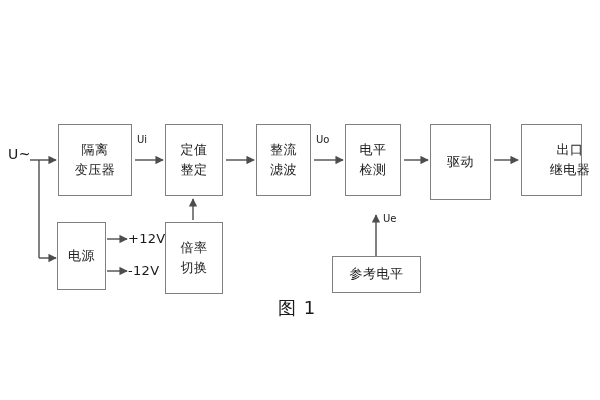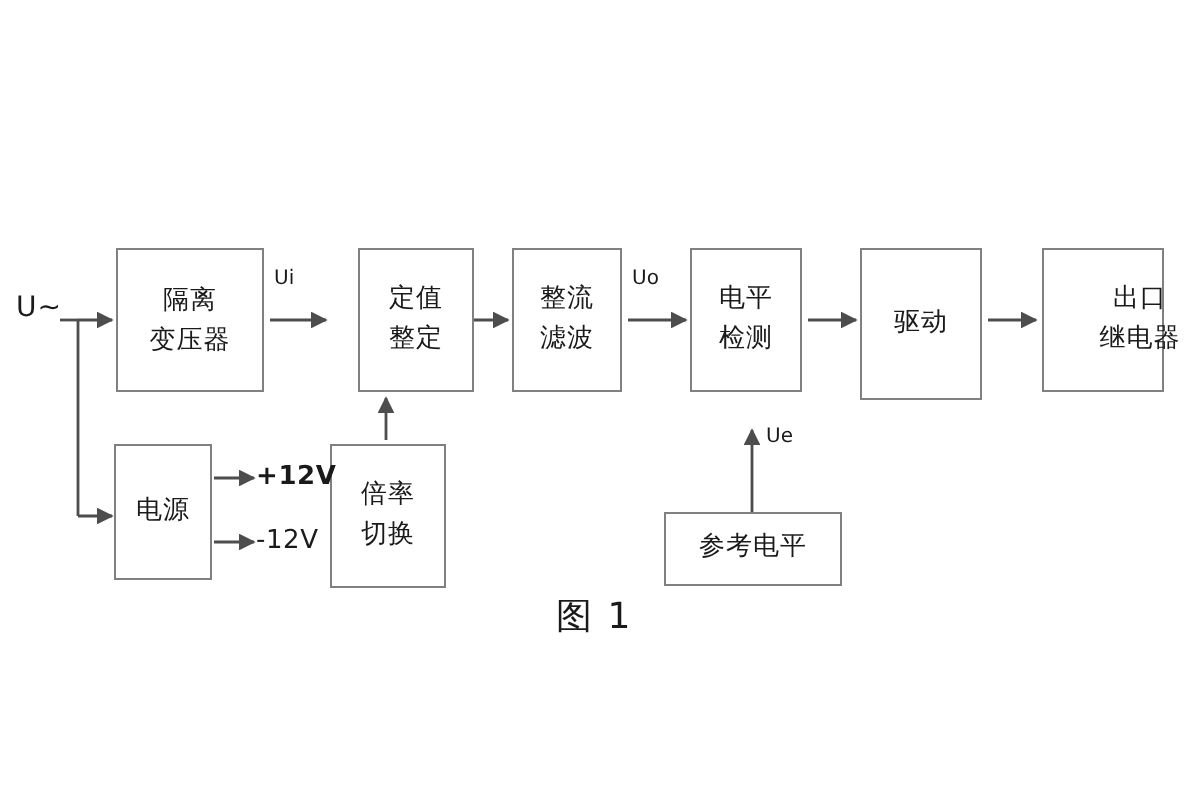--- a/index.html
+++ b/index.html
@@ -89,26 +89,26 @@
 
       <path d="M 193 220 L 193 199" marker-end="url(#ah)"></path>
 
       <path d="M 376 256 L 376 215" marker-end="url(#ah)"></path>
 
       <path d="M 107 239 L 127 239" marker-end="url(#ah)"></path>
       <path d="M 107 271 L 127 271" marker-end="url(#ah)"></path>
     </g>
   </svg>
 
-  <div class="blk" style="left:58px;  top:124px; width:74px; height:72px;font-family:Liberation Serif, serif;">
+  <div class="blk" style="left:58px;  top:124px; width:74px; height:72px;">
     <span class="ln">隔离</span>
     <span class="ln">变压器</span>
   </div>
 
-  <div class="blk" style="left:165px; top:124px; width:58px; height:72px;margin-left:14px;">
+  <div class="blk" style="left:165px; top:124px; width:58px; height:72px;">
     <span class="ln">定值</span>
     <span class="ln">整定</span>
   </div>
 
   <div class="blk" style="left:256px; top:124px; width:55px; height:72px;">
     <span class="ln">整流</span>
     <span class="ln">滤波</span>
   </div>
 
   <div class="blk" style="left:345px; top:124px; width:56px; height:72px;">
@@ -139,19 +139,19 @@
   </div>
 
   <div class="lbl lbl-src" style="left:8px;  top:146px;">U~</div>
 
   <div class="lbl" style="left:137px; top:134px;">Ui</div>
 
   <div class="lbl" style="left:316px; top:134px;">Uo</div>
 
   <div class="lbl" style="left:383px; top:213px;">Ue</div>
 
-  <div class="lbl lbl-rail" style="left:128px; top:231px;font-weight:bold;">+12V</div>
+  <div class="lbl lbl-rail" style="left:128px; top:231px;">+12V</div>
 
   <div class="lbl lbl-rail" style="left:128px; top:263px;">-12V</div>
 
   <div class="caption" style="left:278px; top:296px;">图 1</div>
 
 </div>
 
 </body></html>

